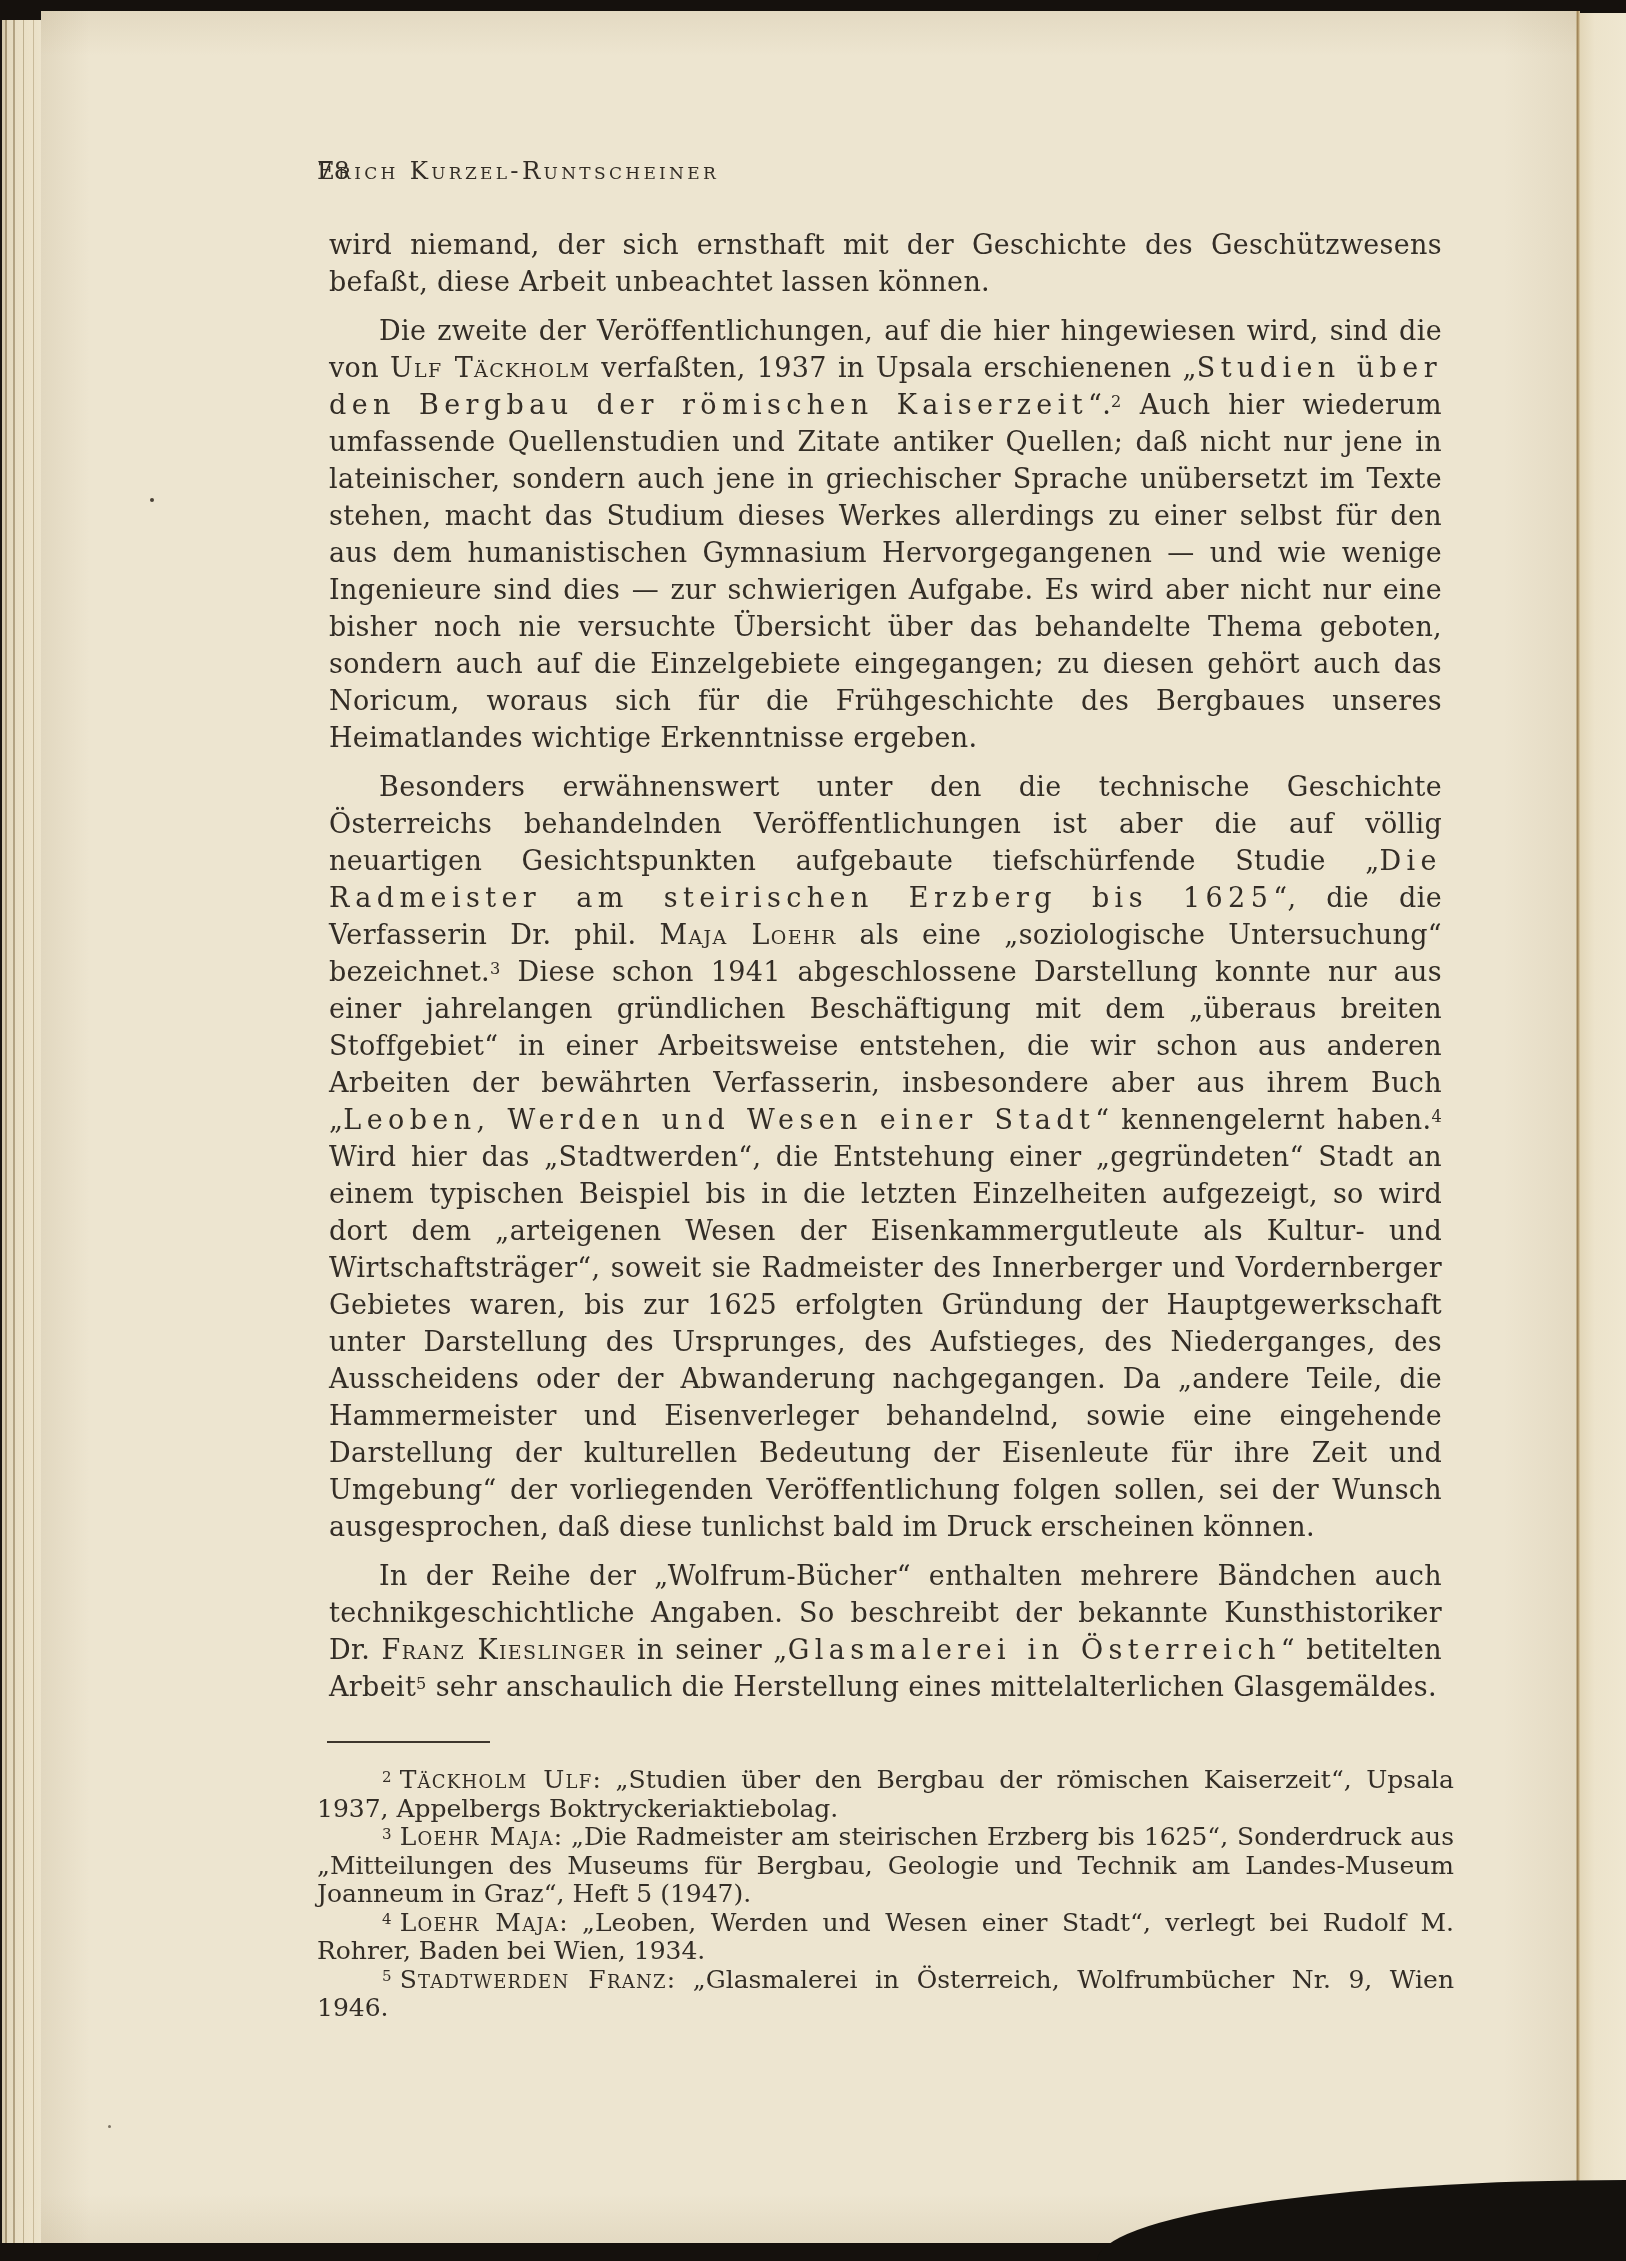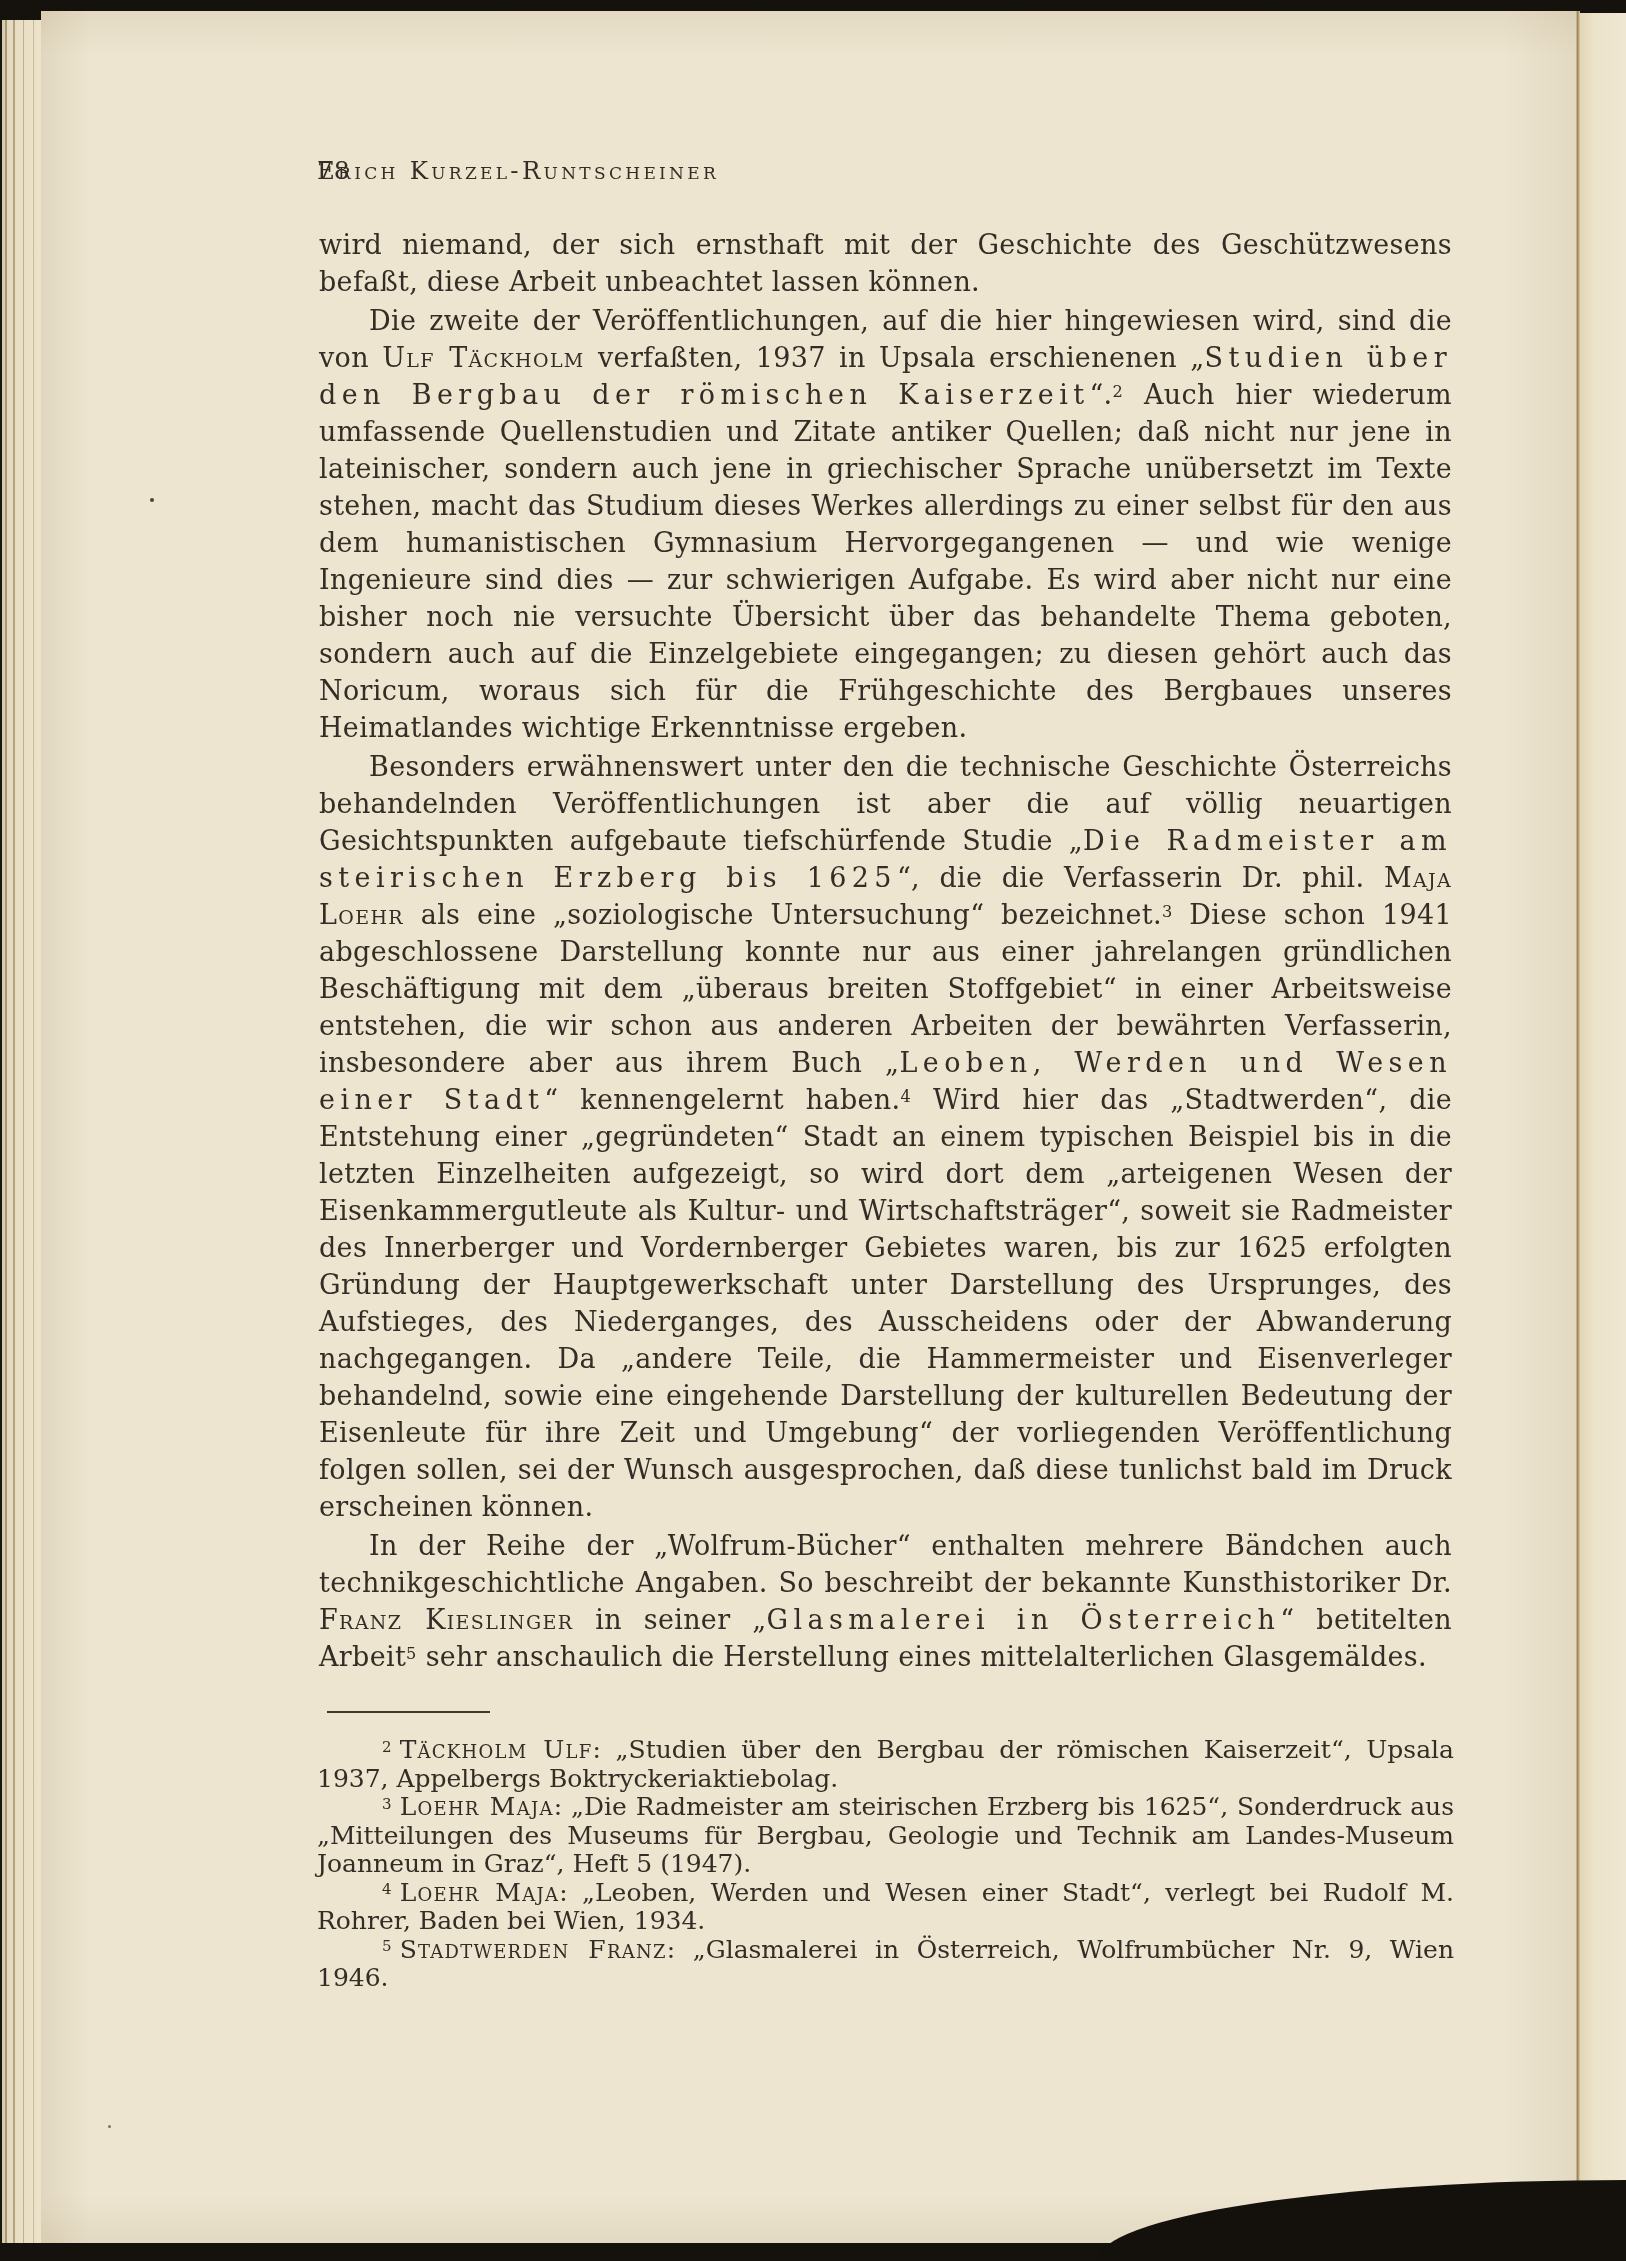--- a/index.html
+++ b/index.html
@@ -101,21 +101,21 @@
     font-variant: small-caps;
     letter-spacing: 3.3px;
   }
   .body-text {
     font-size: 27px;
     line-height: 37px;
     text-align: justify;
     letter-spacing: 0.012em;
   }
   .body-text p {
-    margin: 2px;
+    margin: 12px;
   }
   .body-text p.indent { text-indent: 50px; }
   .seg-smallcaps { font-variant: small-caps; letter-spacing: 0.05em; }
   .seg-spaced { letter-spacing: 0.2em; }
   .seg-sup {
     font-size: 0.6em;
     line-height: 0;
     position: relative;
     top: -0.45em;
   }

